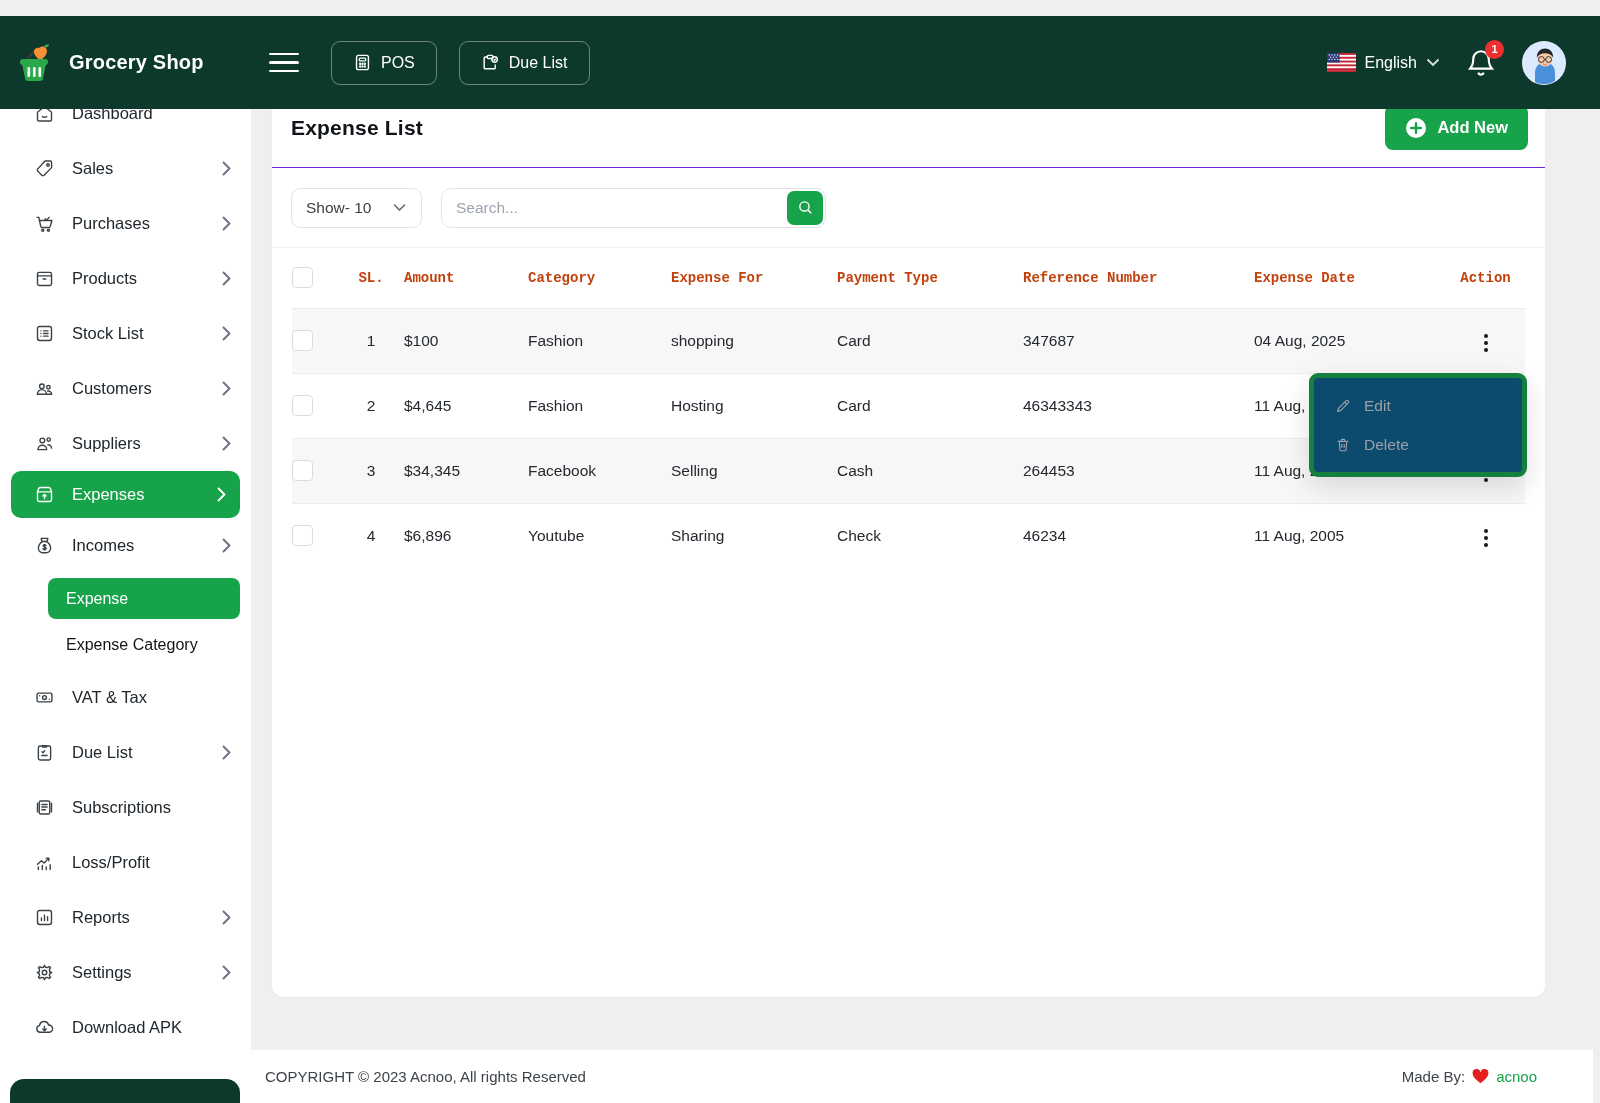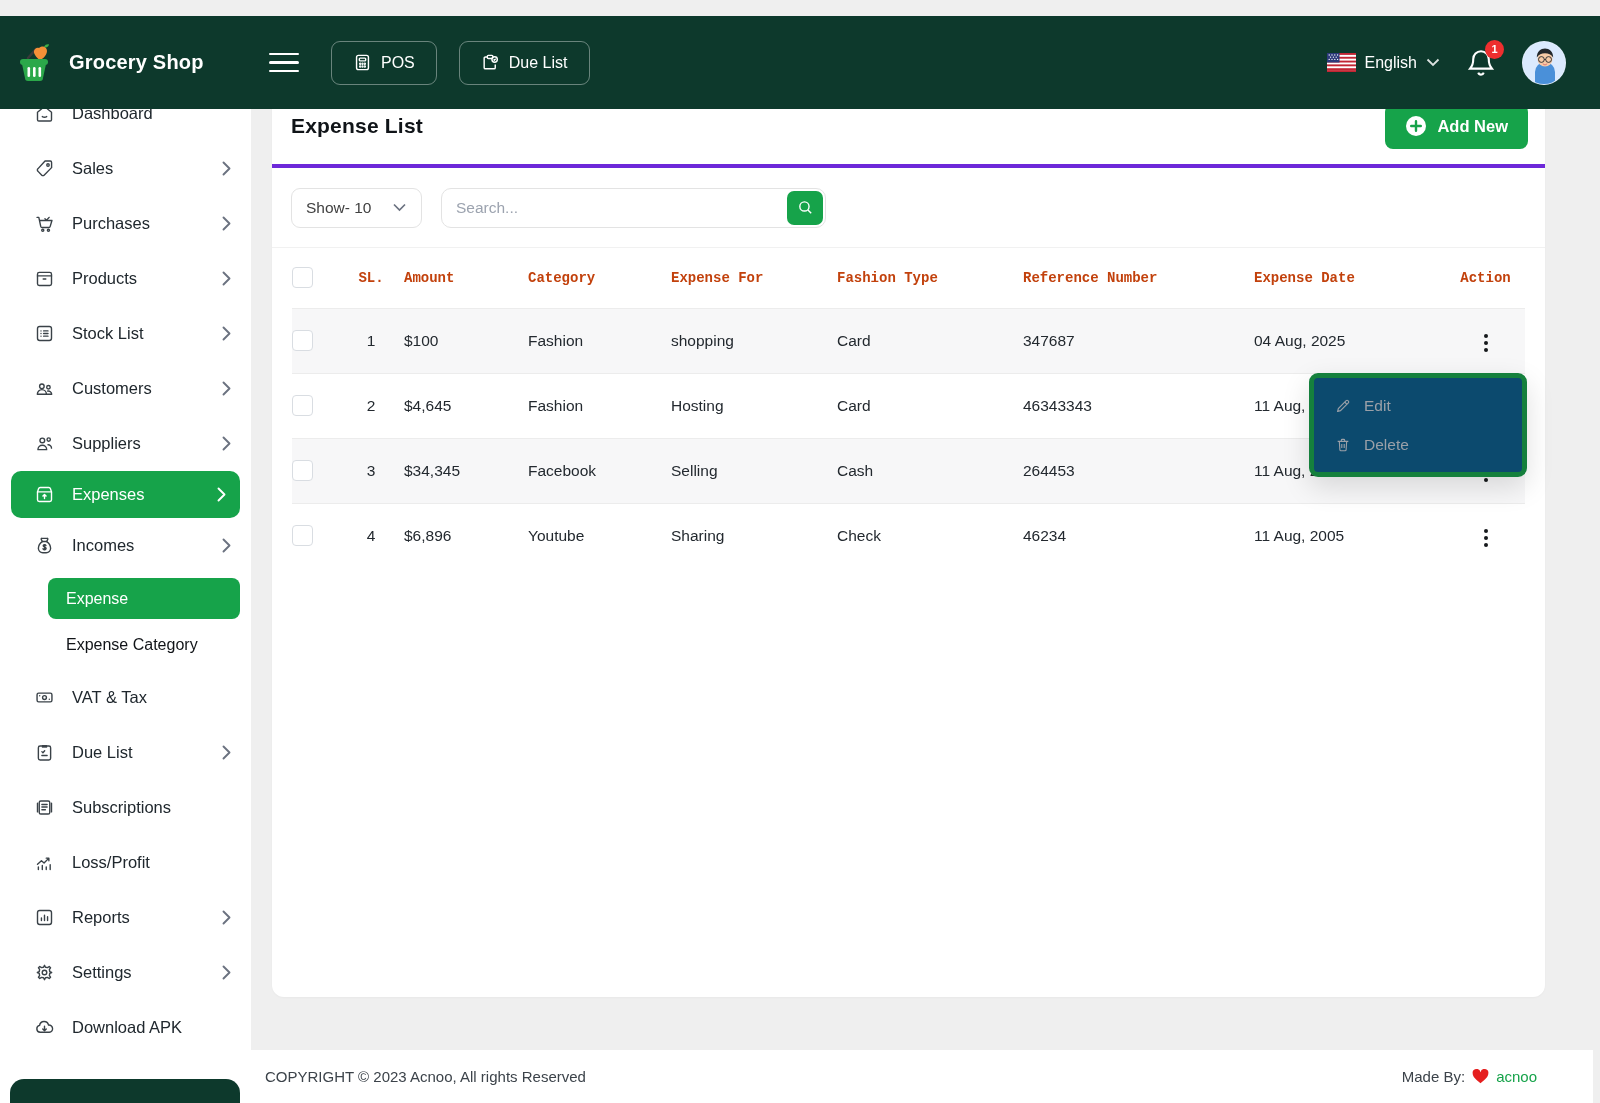--- a/index.html
+++ b/index.html
@@ -27,21 +27,21 @@
   .side-item .s-chev { margin-left:auto; color:#6b7280; display:flex; }
   .side-item.active { background:#16a34a; color:#ffffff; margin:0 11px; border-radius:10px; padding:0 14px 0 22px; height:47px; }
   .side-item.active .s-icon, .side-item.active .s-chev { color:#ffffff; }
   .sub-item { height:41px; margin:5px 11px 5px 48px; display:flex; align-items:center; padding-left:18px; font-size:16px; color:#111418; cursor:pointer; border-radius:8px; }
   .sub-item.active { background:#16a34a; color:#ffffff; font-weight:500; }
   .side-bottom-box { position:absolute; bottom:-14px; left:10px; width:230px; height:38px; background:#0d392c; border-radius:14px; }
 
   
   .main { position:absolute; left:251px; top:72px; width:1349px; height:1031px; background:#efefef; }
   .card { position:absolute; left:21px; top:16px; width:1273px; height:909px; background:#ffffff; border-radius:12px; box-shadow:0 1px 2px rgba(0,0,0,.03); }
-  .card-head { height:80px; display:flex; align-items:center; padding:0 17px 0 19px; border-bottom:4px solid #6d28d9; }
+  .card-head { height:80px; display:flex; align-items:center; padding:0 17px 0 19px; border-bottom:1px solid #6d28d9; }
   .page-title { font-size:21px; font-weight:700; color:#101418; letter-spacing:.2px; }
   .add-new { margin-left:auto; background:#16a34a; color:#fff; border:none; border-radius:8px; height:45px; padding:0 20px; display:flex; align-items:center; gap:10px; font-size:16.5px; font-weight:700; cursor:pointer; }
   .toolbar { height:80px; display:flex; align-items:center; gap:19px; padding:0 19px; border-bottom:1px solid #f1f1f1; }
   .show-select { width:131px; height:40px; border:1px solid #e3e3e3; border-radius:9px; display:flex; align-items:center; padding:0 14px; font-size:15.5px; color:#404040; cursor:pointer; }
   .show-select .chev { margin-left:auto; color:#6b7280; display:flex; }
   .search-wrap { width:385px; height:40px; border:1px solid #e3e3e3; border-radius:10px; display:flex; align-items:center; padding:2px; }
   .search-input { flex:1; border:none; outline:none; font-size:15.5px; color:#374151; padding:0 12px; background:transparent; }
   .search-input::placeholder { color:#9ca3af; }
   .search-btn { width:36px; height:34px; background:#16a34a; border:none; border-radius:7px; display:flex; align-items:center; justify-content:center; cursor:pointer; color:#fff; }
 
@@ -443,21 +443,21 @@
     </div>
 
     <table>
       <thead>
         <tr>
           <th class="col-cb"><span class="cbx"></span></th>
           <th class="col-sl">SL.</th>
           <th class="col-amount">Amount</th>
           <th class="col-cat">Category</th>
           <th class="col-for">Expense For</th>
-          <th class="col-pay">Fashion Type</th>
+          <th class="col-pay">Payment Type</th>
           <th class="col-ref">Reference Number</th>
           <th class="col-date">Expense Date</th>
           <th class="col-action">Action</th>
         </tr>
       </thead>
       <tbody id="table-body">
           <tr>
             <td class="col-cb"><span class="cbx"></span></td>
             <td class="col-sl">1</td>
             <td class="col-amount">$100</td>

